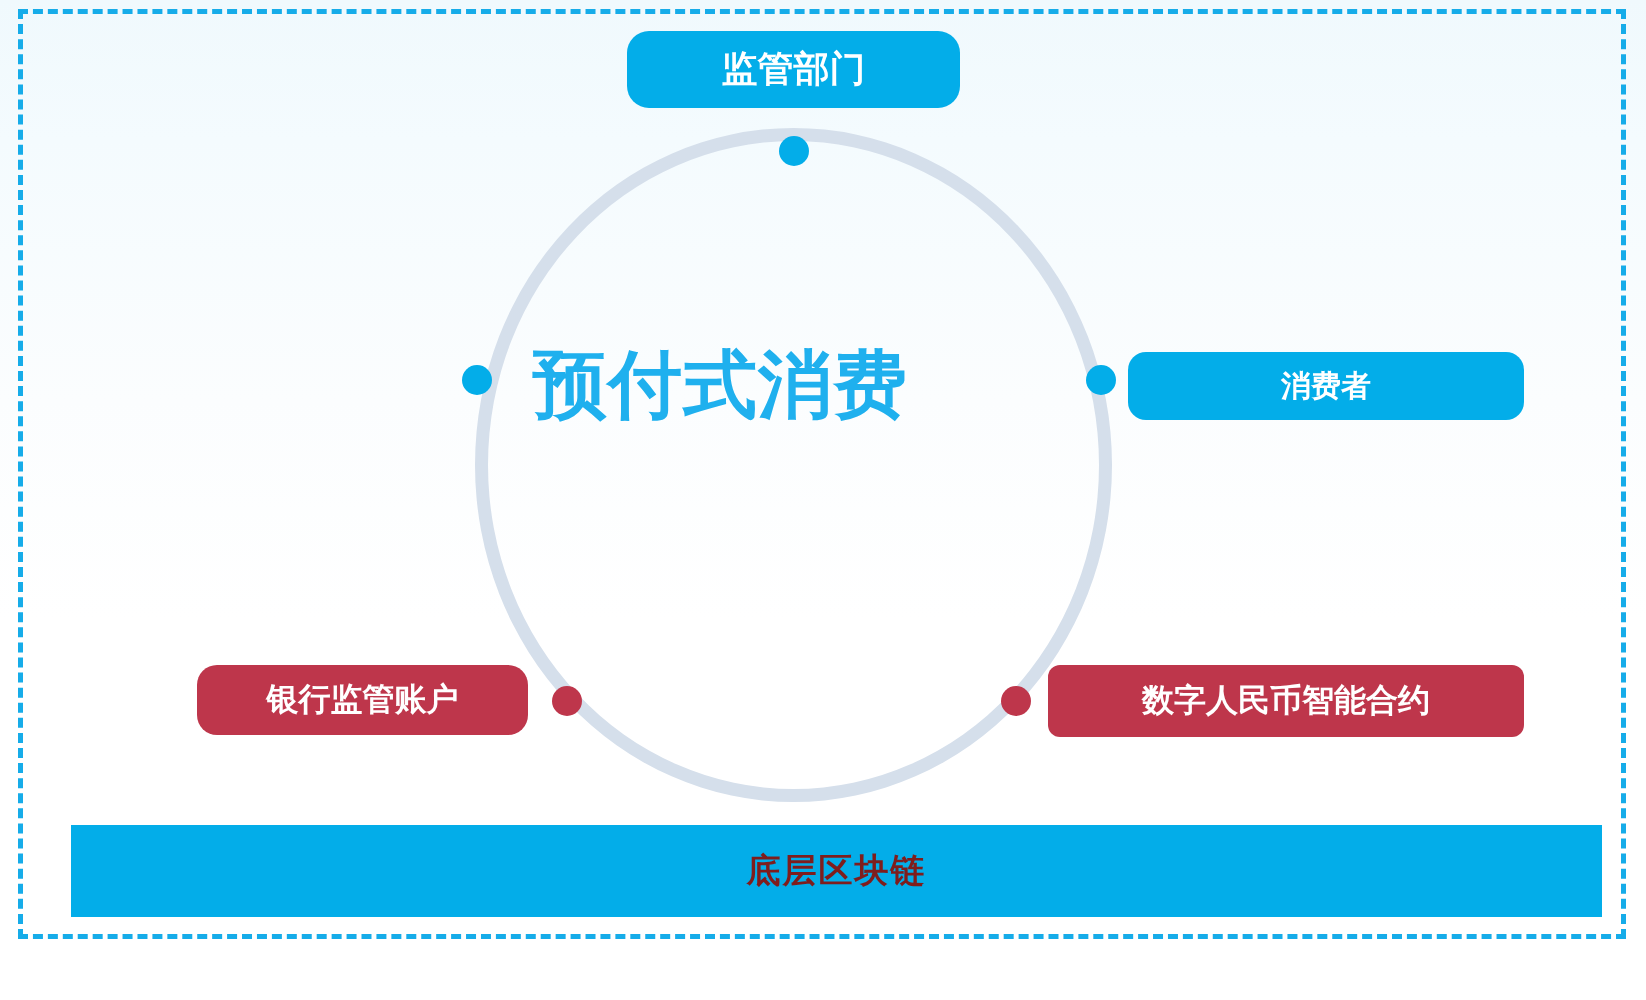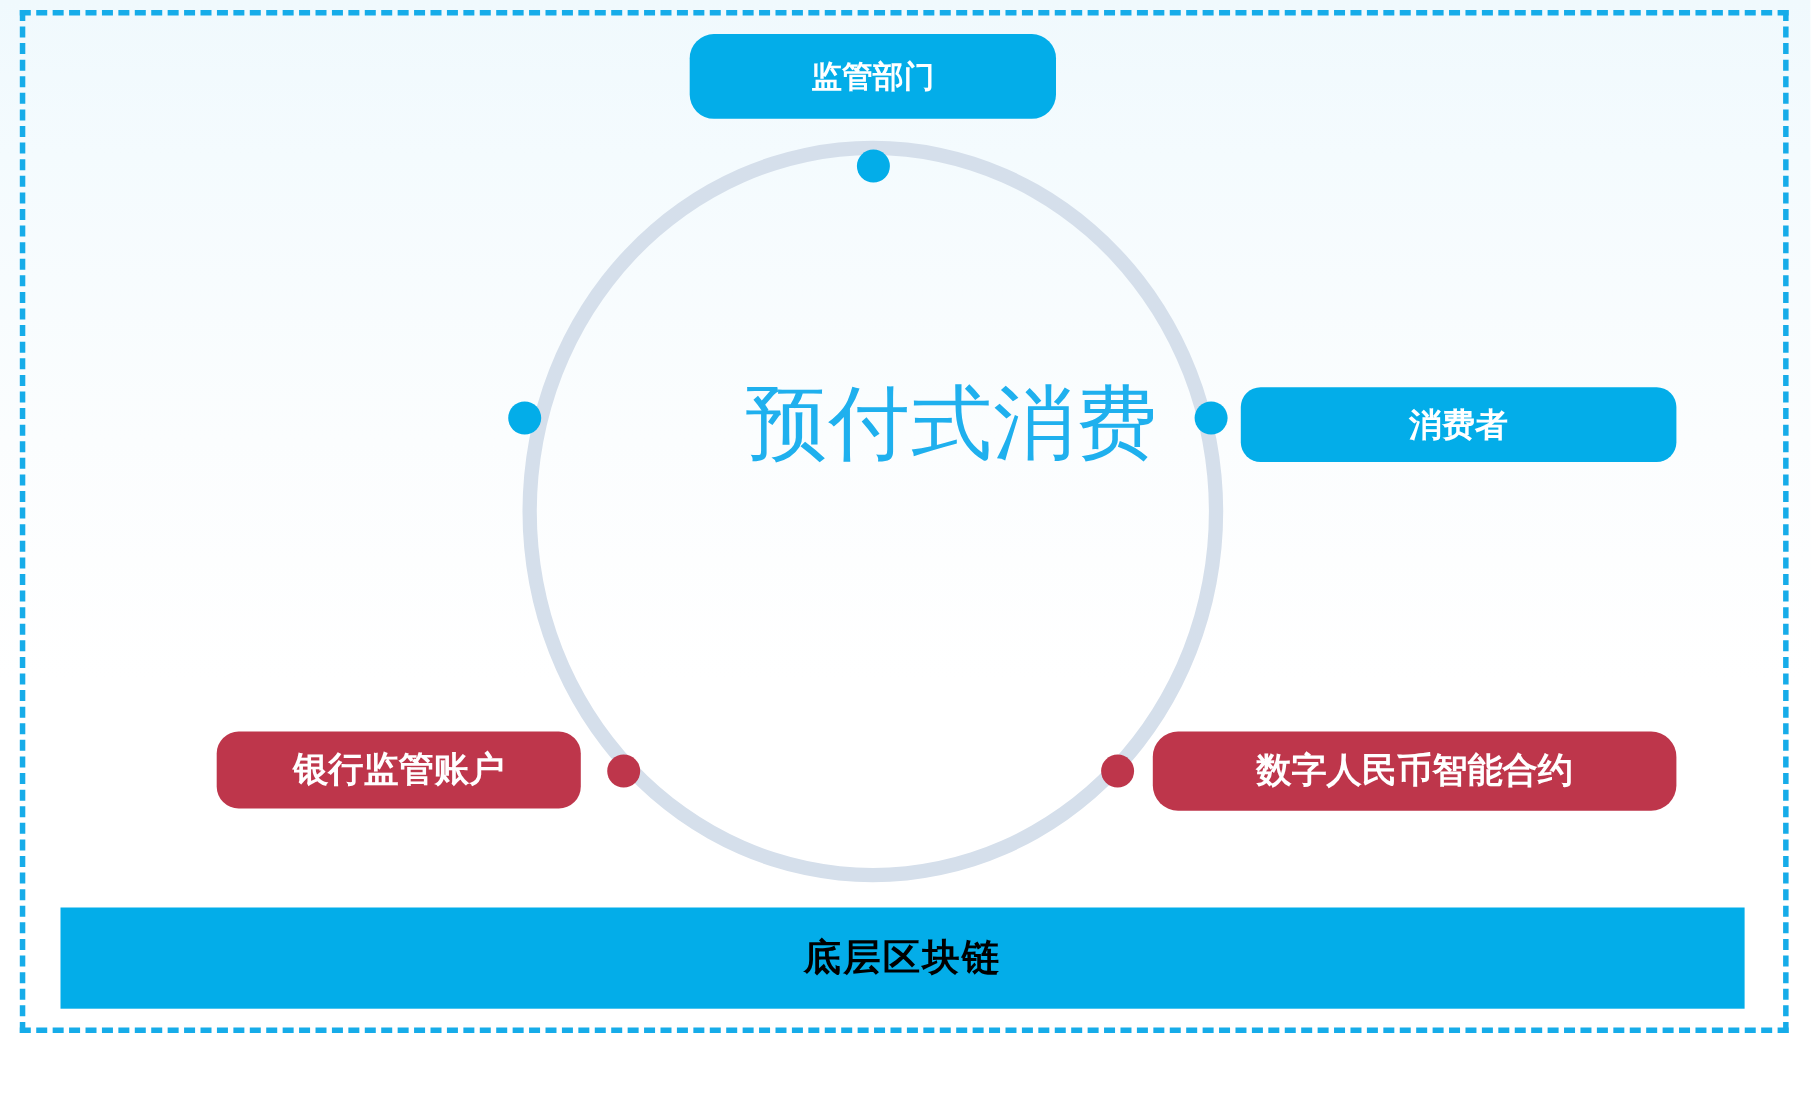--- a/index.html
+++ b/index.html
@@ -37,25 +37,25 @@
     height: 674px;
     border: 13px solid #d5dfeb;
     border-radius: 50%;
     box-sizing: border-box;
   }
   #center-title {
     position: absolute;
     left: 533px;
     top: 345px;
     width: 520px;
-    text-align: right;
+    text-align: left;
     color: #1fb0ee;
     font-size: 74px;
     line-height: 1.08;
-    font-weight: 400;
+    font-weight: 700;
     letter-spacing: 1px;
   }
   #center-title .line {
     display: block;
     white-space: nowrap;
   }
   
   .pill {
     position: absolute;
     display: flex;
@@ -66,21 +66,21 @@
     box-sizing: border-box;
     white-space: nowrap;
   }
   .pill.blue { background: #03ade9; }
   .pill.red  { background: #be364b; }
 
   #pill-top {
     left: 627px; top: 31px;
     width: 333px; height: 77px;
     border-radius: 22px;
-    font-size: 28px;
+    font-size: 36px;
   }
   #pill-left {
     left: 70px; top: 345px;
     width: 377px; height: 70px;
     border-radius: 35px;
     font-size: 32px;
   }
   #pill-right {
     left: 1128px; top: 352px;
     width: 396px; height: 68px;
@@ -89,47 +89,47 @@
   }
   #pill-bank {
     left: 197px; top: 665px;
     width: 331px; height: 70px;
     border-radius: 20px;
     font-size: 32px;
   }
   #pill-contract {
     left: 1048px; top: 665px;
     width: 476px; height: 72px;
-    border-radius: 23px;
+    border-radius: 12px;
     font-size: 32px;
   }
   
   .dot {
     position: absolute;
     border-radius: 50%;
   }
   .dot.blue { background: #03ade9; }
   .dot.red  { background: #be364b; }
   #dot-top   { left: 779px; top: 136px; width: 30px; height: 30px; }
   #dot-left  { left: 462px; top: 365px; width: 30px; height: 30px; }
   #dot-right { left: 1086px; top: 365px; width: 30px; height: 30px; }
   #dot-bank  { left: 552px; top: 686px; width: 30px; height: 30px; }
   #dot-contract { left: 1001px; top: 686px; width: 30px; height: 30px; }
   
   #bottom-bar {
     position: absolute;
-    left: 55px;
+    left: 71px;
     top: 825px;
     width: 1531px;
     height: 92px;
     background: #03ade9;
     display: flex;
     align-items: center;
     justify-content: center;
-    color: #000000;
+    color: #7f1d1d;
     font-size: 34px;
     font-weight: 700;
     letter-spacing: 2px;
   }
 </style>
 </head>
 <body>
 
 <div id="canvas">
 

